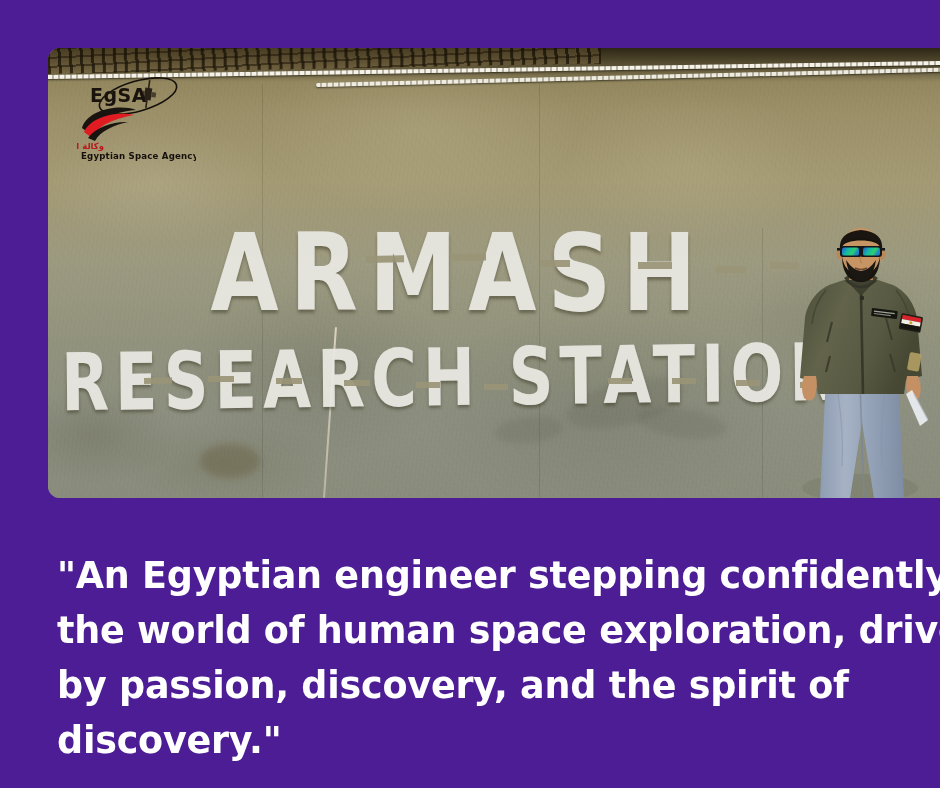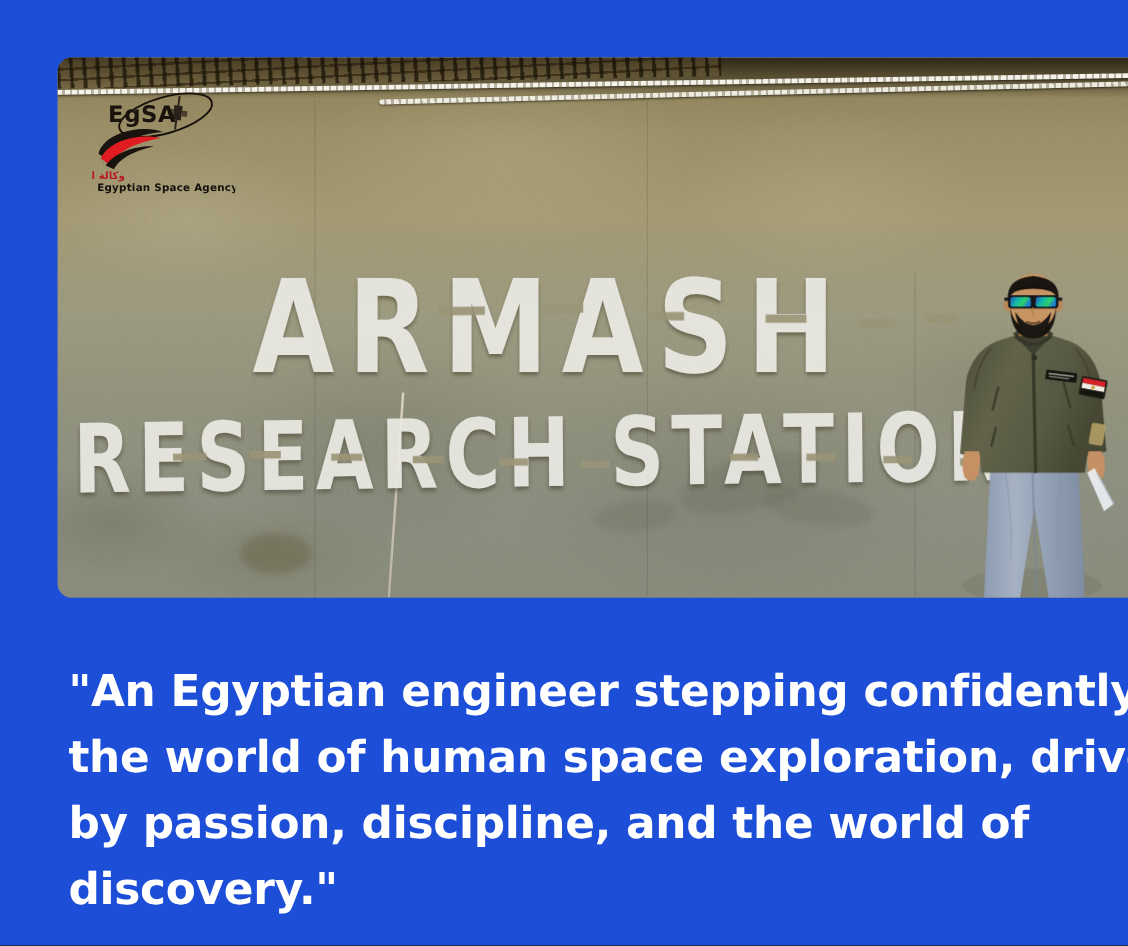--- a/index.html
+++ b/index.html
@@ -12,21 +12,21 @@
     width: 940px;
     height: 788px;
     overflow: hidden;
     font-family: "Liberation Sans", sans-serif;
   }
 
   .card {
     position: relative;
     width: 940px;
     height: 788px;
-    background: #1d4ed8;
+    background: #4c1d95;
     overflow: hidden;
   }
 
   
   .photo-frame {
     position: absolute;
     left: 48px;
     top: 48px;
     width: 892px;
     height: 450px;
@@ -417,17 +417,17 @@
         <path d="M75 30 q-2 5 1 7" stroke="#a97a4c" stroke-width="1.3" fill="none" opacity="0.7"></path>
         <path d="M69 42 q6 3 12 0" stroke="#5c3b28" stroke-width="1.6" fill="none" opacity="0.85"></path>
       </svg>
     </div>
 
   </div>
 
   <div class="caption">
     <div class="caption-line">"An Egyptian engineer stepping confidently into</div>
     <div class="caption-line">the world of human space exploration, driven</div>
-    <div class="caption-line">by passion, discipline, and the world of</div>
+    <div class="caption-line">by passion, discovery, and the spirit of</div>
     <div class="caption-line">discovery."</div>
   </div>
 
 </div>
 
 </body></html>

